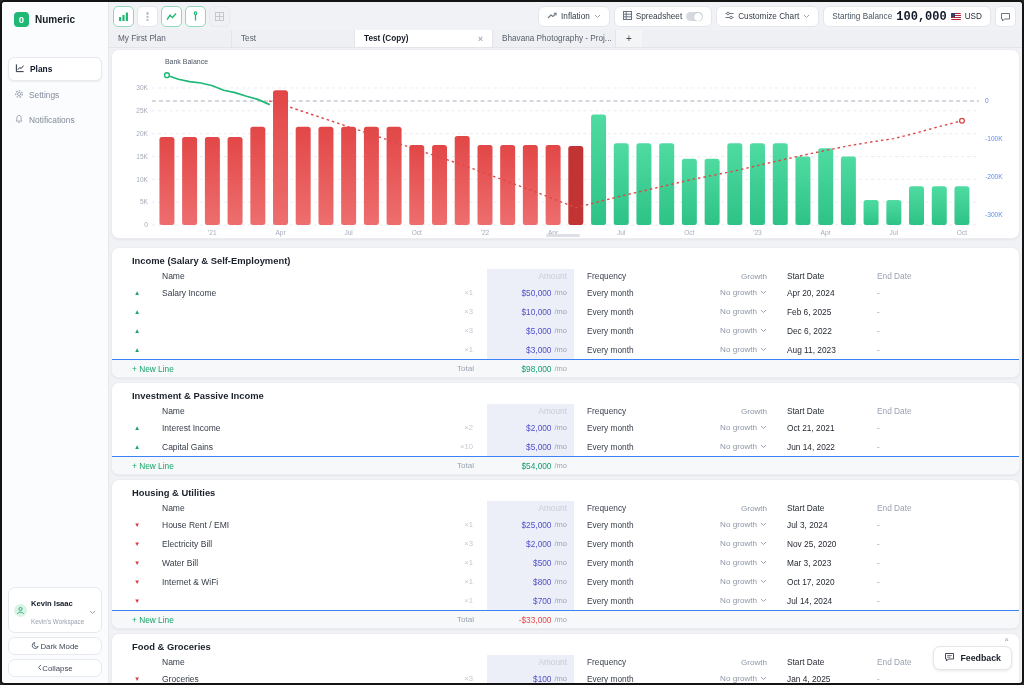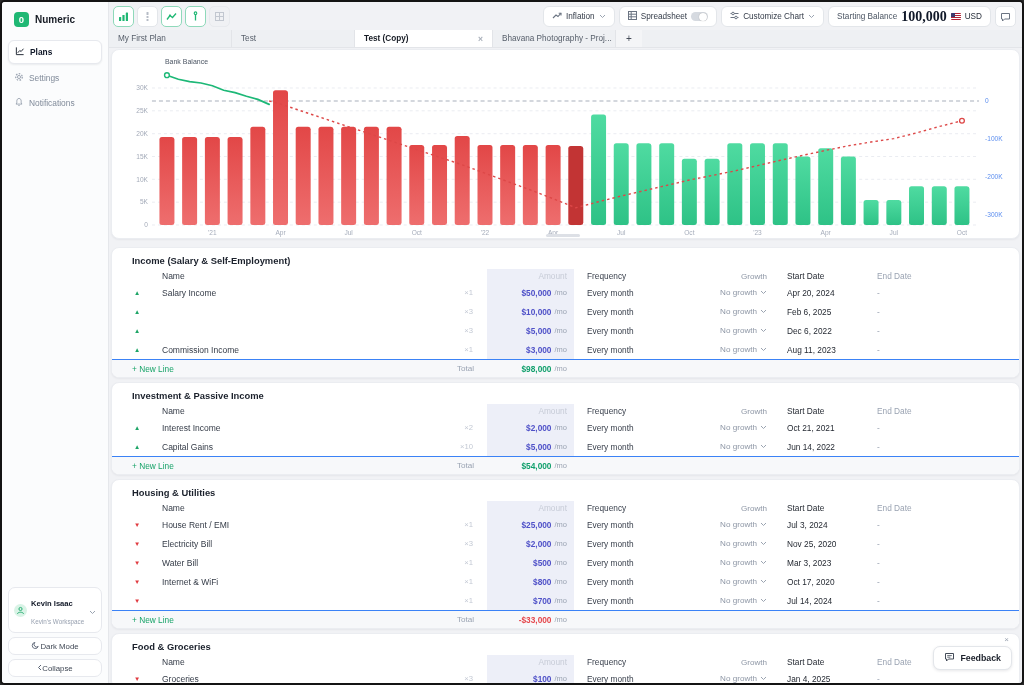--- a/index.html
+++ b/index.html
@@ -3,41 +3,41 @@
 <meta charset="utf-8">
 <style>
   *{margin:0;padding:0;box-sizing:border-box}
   html,body{background:#2a2a2a;font-family:"Liberation Sans",sans-serif;}
   .screen{position:relative;width:1024px;height:685px;border:2px solid #141414;border-radius:5px;overflow:hidden;background:#f1f2f5;display:flex}
   
   .sidebar{width:107px;background:#fbfcfd;border-right:1px solid #e5e7eb;position:relative;flex-shrink:0}
   .logo-row{display:flex;align-items:center;gap:6px;padding:10px 10px 4px 12px}
   .logo-badge{width:15px;height:15px;border-radius:4px;background:#1fb874;color:#fff;display:flex;align-items:center;justify-content:center;font-size:9.5px;font-weight:bold}
   .app-name{font-size:10px;font-weight:bold;color:#161b24}
-  .nav{padding:0 6px;margin-top:9px;display:flex;flex-direction:column;gap:3px}
+  .nav{padding:0 6px;margin-top:26px;display:flex;flex-direction:column;gap:3px}
   .nav-item{display:flex;align-items:center;gap:5px;padding:5px 6px;border-radius:6px;font-size:8.4px;color:#818b9a;cursor:pointer}
   .nav-item.active{background:#fff;border:1px solid #e7e9ee;box-shadow:0 1px 2px rgba(16,24,40,.07);color:#101828;font-weight:bold}
   .sidebar-bottom{position:absolute;left:6px;right:6px;bottom:6px;display:flex;flex-direction:column;gap:4px}
   .user-card{display:flex;align-items:center;gap:4px;background:#fff;border:1px solid #e7e9ee;border-radius:7px;padding:4px 5px}
   .avatar{width:13px;height:13px;border-radius:50%;background:#d9f3e6;display:flex;align-items:center;justify-content:center;flex-shrink:0}
   .user-meta{flex:1;min-width:0}
   .user-name{font-size:7.6px;font-weight:bold;color:#111827;white-space:nowrap}
   .user-ws{font-size:6.3px;color:#98a1b0;white-space:nowrap}
   .side-btn{display:flex;align-items:center;justify-content:center;background:#fff;border:1px solid #e7e9ee;border-radius:7px;height:18px;font-size:7.8px;color:#3f4754;font-family:inherit;cursor:pointer;width:100%}
   
   .main{flex:1;display:flex;flex-direction:column;min-width:0;background:#f1f2f5}
   .toolbar{display:flex;justify-content:space-between;padding:4px 6px 3px 4px}
   .tool-group{display:flex;gap:3px;align-items:center}
   .tool-group.right{gap:4px}
   .icon-btn{width:21px;height:21px;border-radius:5px;background:#fff;border:1px solid #e3e6ea;display:flex;align-items:center;justify-content:center;cursor:pointer}
   .icon-btn.outlined{border-color:#8fd9ba}
   .icon-btn.muted{background:#f0f1f4;border-color:#e8eaee}
   .pill{display:flex;align-items:center;gap:4px;background:#fff;border:1px solid #e3e6ea;border-radius:6px;height:21px;padding:0 8px;font-size:8.2px;color:#333b48;cursor:pointer;white-space:nowrap}
   .sb-label{color:#4b5563}
-  .sb-value{font-family:Liberation Serif, serif;font-weight:bold;font-size:14px;color:#101828}
+  .sb-value{font-family:Liberation Mono, monospace;font-weight:bold;font-size:12px;color:#101828}
   .sb-cur{color:#1f2733}
   .toggle{width:17px;height:9.5px;border-radius:6px;background:#d6dae0;position:relative;display:inline-block}
   .toggle::after{content:"";position:absolute;right:1px;top:0.8px;width:8px;height:8px;border-radius:50%;background:#fff;box-shadow:0 0 1px rgba(0,0,0,.35)}
   .us-flag{width:10px;height:7px;background:repeating-linear-gradient(180deg,#b22234 0 1px,#fff 1px 2px);position:relative;border-radius:1px;overflow:hidden;display:inline-block}
   .us-flag::after{content:"";position:absolute;left:0;top:0;width:4.5px;height:3.5px;background:#3c3b6e}
   
   .tabs-row{display:flex;background:#eef0f3;border-bottom:1px solid #e3e5e9;height:18px}
   .tab{width:123px;display:flex;align-items:center;justify-content:space-between;padding:0 9px;font-size:8.2px;color:#565e6a;border-right:1px solid #e2e4e8;cursor:pointer;white-space:nowrap;overflow:hidden}
   .tab.active{background:#fff;color:#161b24;font-weight:bold;width:138px}
   .tab-close{color:#a7aeb9;font-size:8.5px;padding-left:6px}
@@ -53,21 +53,21 @@
   .trow{display:grid;grid-template-columns:20px 26px 299px 30px 87px 128px 65px 105px 1fr;align-items:center;height:19px}
   .trow.head{height:14px}
   .trow.foot{background:#f7f8fa;height:18px;border-top:1px solid #3b82f6}
   .hcell{font-size:7.5px;color:#c7ccd7}
   .c-icon{grid-column:2;font-size:6.3px;padding-left:2px}
   .c-icon.income{color:#1ea567}.c-icon.expense{color:#e0393f}
   .c-name{grid-column:3;font-size:8.5px;color:#343b47;padding-left:4px;white-space:nowrap}
   .c-mult{grid-column:4;text-align:right;font-size:7.7px;color:#c3c9d4;padding-right:14px;white-space:nowrap}
   .c-amt{grid-column:5;height:100%;display:flex;align-items:center;justify-content:flex-end;gap:3px;background:#edeff8;padding-right:7px;font-size:8.3px;white-space:nowrap}
   .c-amt.nobg{background:transparent}
-  .amt-val{color:#4f51c8;font-weight:bold}
+  .amt-val{color:#4f51c8;font-weight:normal}
   .amt-val.green{color:#12a06d}.amt-val.red{color:#e5484d}
   .per{color:#9aa3b2;font-size:7.5px}
   .c-freq{grid-column:6;padding-left:13px;font-size:8.3px;color:#3a414d;white-space:nowrap}
   .c-growth{grid-column:7;display:flex;align-items:center;justify-content:flex-end;gap:3px;font-size:8.1px;color:#8d96a5;white-space:nowrap}
   .c-start{grid-column:8;padding-left:20px;font-size:8.3px;color:#1f242d;white-space:nowrap}
   .c-end{grid-column:9;padding-left:5px;font-size:8.3px;color:#9aa3b2}
   .new-line{grid-column:2/4;color:#17a368;font-size:8.3px;cursor:pointer;white-space:nowrap}
   .total-label{grid-column:4;text-align:right;font-size:8.1px;color:#9aa3b2;padding-right:14px}
   
   .feedback{position:absolute;right:10px;bottom:13px;display:flex;align-items:center;gap:5px;background:#fff;border:1px solid #e3e6ea;border-radius:7px;padding:5px 10px;font-size:8.8px;font-weight:bold;color:#1c212b;box-shadow:0 1px 3px rgba(16,24,40,.1);cursor:pointer;font-family:inherit}
@@ -381,21 +381,20 @@
               </div>
       <div class="c-freq">Every month</div>
       <div class="c-growth">No growth <span><svg width="7" height="5" viewBox="0 0 7 5">
                     <path d="M1 1 L3.5 3.5 L6 1" fill="none" stroke="#9aa3b0" stroke-width="1"></path>
                   </svg></span></div>
       <div class="c-start">Dec 6, 2022</div>
       <div class="c-end">-</div>
     </div>
             <div class="trow">
       <span class="c-icon income">▲</span>
-      <div class="c-name">Commission Income</div>
       <div class="c-mult">×1</div>
       <div class="c-amt">
                 <span class="amt-val">$3,000</span>
                 <span class="per">/mo</span>
               </div>
       <div class="c-freq">Every month</div>
       <div class="c-growth">No growth <span><svg width="7" height="5" viewBox="0 0 7 5">
                     <path d="M1 1 L3.5 3.5 L6 1" fill="none" stroke="#9aa3b0" stroke-width="1"></path>
                   </svg></span></div>
       <div class="c-start">Aug 11, 2023</div>

